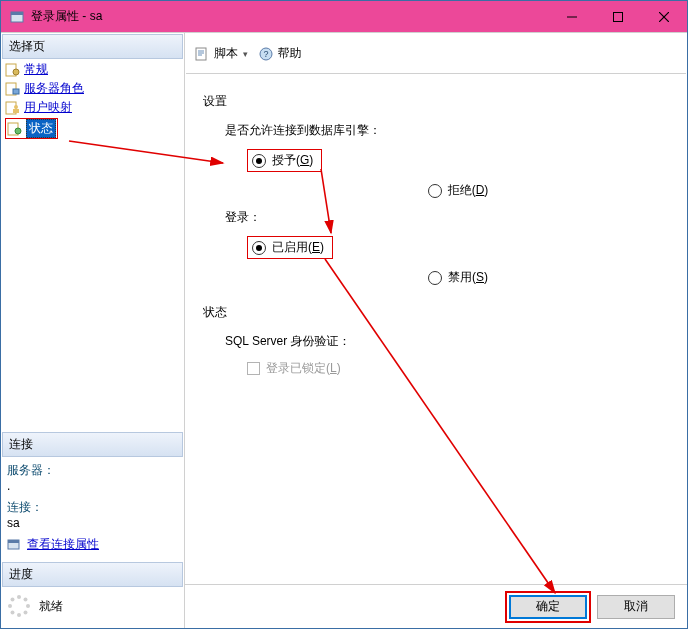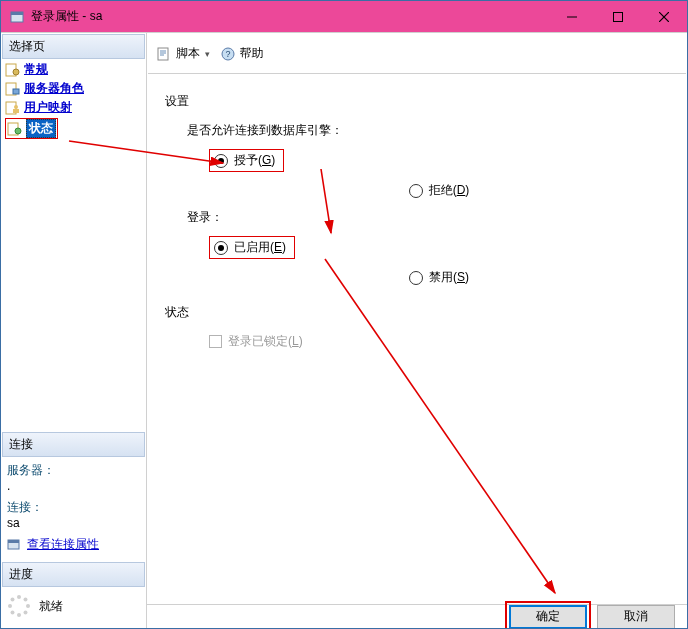--- a/index.html
+++ b/index.html
@@ -8,31 +8,31 @@
 
   
   .titlebar { height: 32px; background: #ec4899; display: flex; align-items: center; border-bottom: 1px solid #d0d0d0; }
   .title-icon { width: 16px; height: 16px; margin: 0 6px 0 8px; }
   .title-text { flex: 1; font-size: 12px; }
   .win-btn { width: 46px; height: 32px; display: flex; align-items: center; justify-content: center; }
   .win-btn svg { display: block; }
 
   
   .body { flex: 1; display: flex; overflow: hidden; }
-  .left-pane { width: 146px; display: flex; flex-direction: column; border-right: 1px solid #d0d0d0; }
+  .left-pane { width: 184px; display: flex; flex-direction: column; border-right: 1px solid #d0d0d0; }
   .right-pane { flex: 1; display: flex; flex-direction: column; position: relative; }
 
   
   .section-hdr { background: linear-gradient(#eef3fb, #d6e2f2); border: 1px solid #b7c8df; padding: 3px 6px; font-size: 12px; margin: 1px; }
 
   
   .nav-list { padding: 0 0 6px 0; }
   .nav-item { display: flex; align-items: center; padding: 1px 3px 1px 4px; cursor: pointer; }
   .nav-icon { width: 16px; height: 14px; margin-right: 3px; flex-shrink: 0; }
-  .nav-label { color: #0000cd; text-decoration: underline; font-weight: bold; }
+  .nav-label { color: #0000cd; text-decoration: underline; }
   .nav-item.selected .nav-sel-wrap { border: 1px solid #e00000; padding: 0 1px; display: inline-flex; align-items: center; }
   .nav-item.selected .nav-label { background: #0a63c4; color: #fff; text-decoration: none; padding: 0 2px; border: 1px dotted #333; }
 
   .spacer-flex { flex: 1; }
 
   
   .conn { padding: 4px 6px 8px 6px; }
   .conn .label { color: #0c4a6e; }
   .conn .val { margin: 0 0 6px 0; }
   .conn .link { color: #0000cd; text-decoration: underline; }
@@ -56,21 +56,21 @@
   .radio { width: 14px; height: 14px; border: 1px solid #333; border-radius: 50%; display: inline-flex; align-items: center; justify-content: center; background: #fff; }
   .radio.checked::after { content: ""; width: 6px; height: 6px; background: #000; border-radius: 50%; display: block; }
   .radio-label u { text-decoration: underline; }
 
   .h-status { margin: 18px 0 12px 0; }
   .auth-label { margin: 0 0 10px 22px; }
   .chk-wrap { margin: 0 0 10px 44px; display: flex; align-items: center; gap: 6px; color: #9a9a9a; }
   .chk { width: 13px; height: 13px; border: 1px solid #b3b3b3; background: #fff; }
 
   
-  .footer { height: 24px; display: flex; align-items: center; justify-content: flex-end; gap: 10px; padding: 0 12px; border-top: 1px solid #d0d0d0; }
+  .footer { height: 44px; display: flex; align-items: center; justify-content: flex-end; gap: 10px; padding: 0 12px; border-top: 1px solid #d0d0d0; }
   .btn { min-width: 78px; height: 24px; background: #e1e1e1; border: 1px solid #adadad; cursor: pointer; font-size: 12px; }
   .btn.primary-hl { outline: 2px solid #e00000; outline-offset: 2px; }
   .btn.default { border: 1px solid #0078d7; box-shadow: inset 0 0 0 1px #0078d7; }
 
   
   .overlay { position: absolute; left: 0; top: 0; pointer-events: none; }
 
   .icon-svg { display: block; }
 </style>
 </head>
@@ -234,20 +234,21 @@
             <span class="radio checked"></span>
             <span class="radio-label">已启用(<u>E</u>)</span>
           </span>
         </div>
         <div class="radio-wrap">
           <span class="radio"></span>
           <span class="radio-label">禁用(<u>S</u>)</span>
         </div>
 
         <div class="h-status">状态</div>
+        <div class="auth-label">SQL Server 身份验证：</div>
         <div class="chk-wrap">
           <span class="chk"></span>
           <span>登录已锁定(<u>L</u>)</span>
         </div>
       </div>
 
       <div class="footer">
         <button class="btn default primary-hl">确定</button>
         <button class="btn">取消</button>
       </div>

